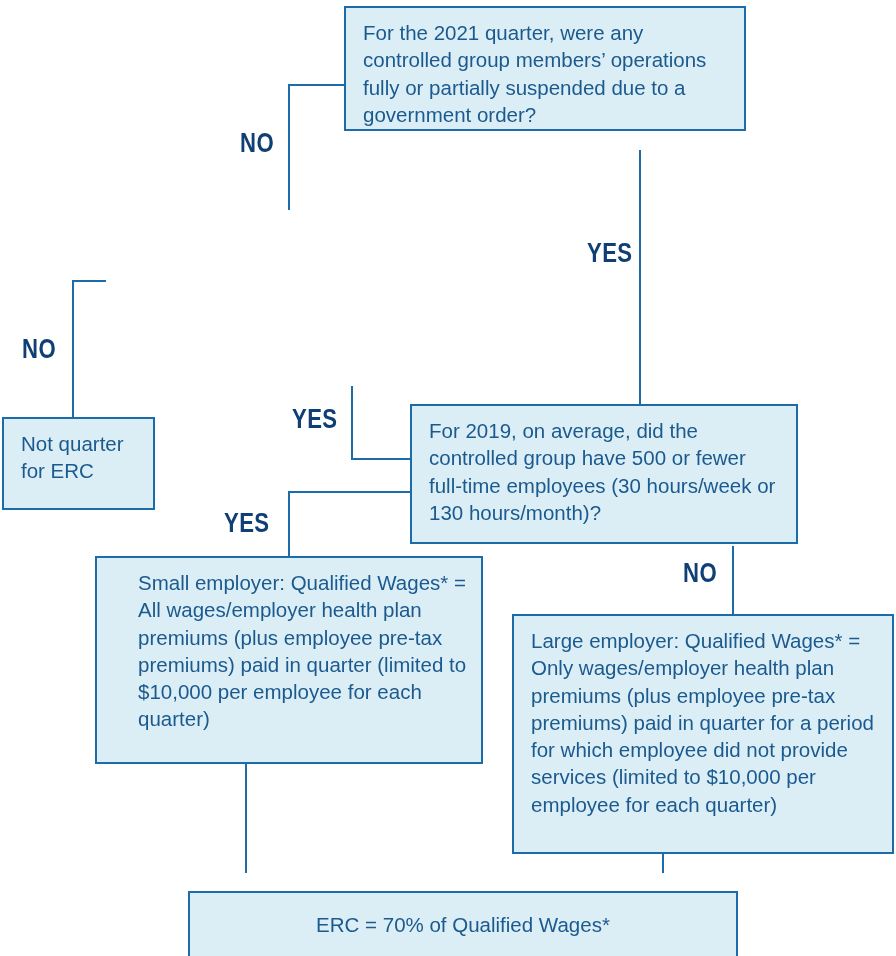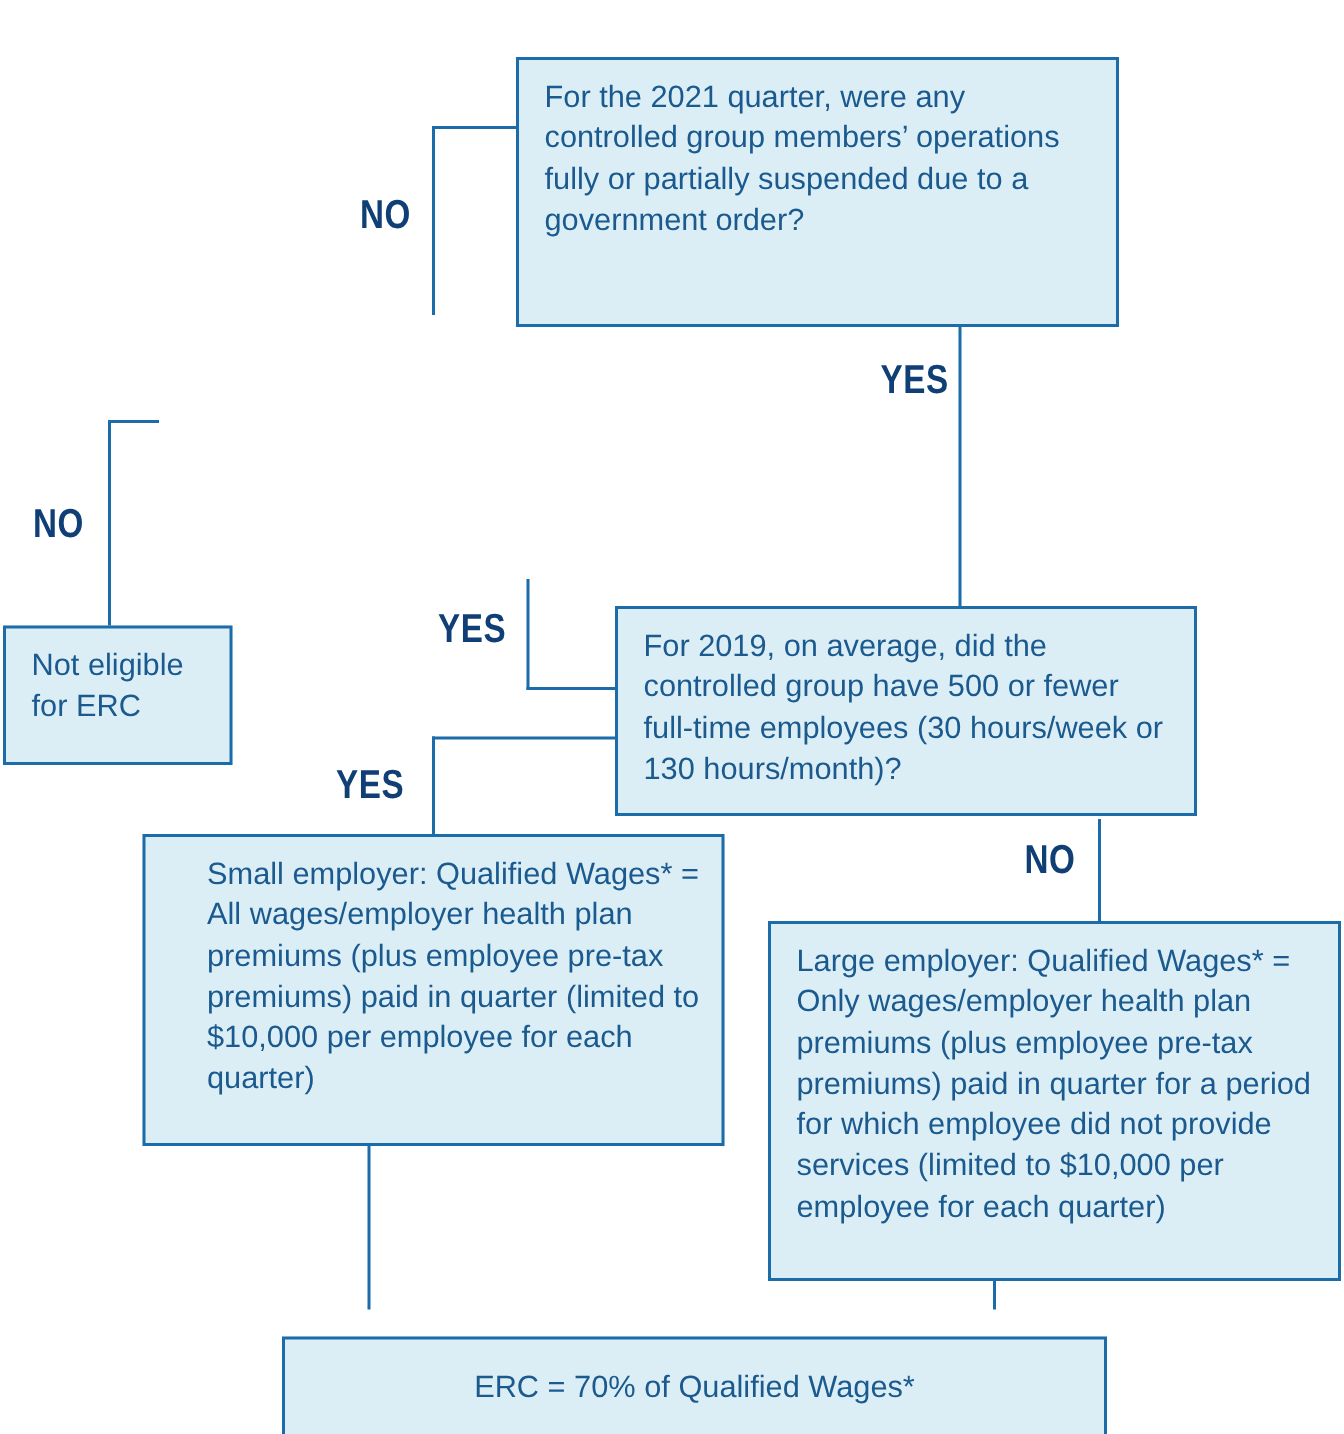--- a/index.html
+++ b/index.html
@@ -72,26 +72,26 @@
 
   <div class="conn h" style="left:288px; top:491px; width:124px;"></div>
   <div class="conn v" style="left:288px; top:491px; height:67px;"></div>
 
   <div class="conn v" style="left:732px; top:546px; height:70px;"></div>
 
   <div class="conn v" style="left:245px; top:762px; height:111px;"></div>
 
   <div class="conn v" style="left:662px; top:852px; height:21px;"></div>
 
-  <div class="node" style="left:344px; top:6px; width:402px; height:180px;margin-top:32px;">For the 2021 quarter, were any controlled group members’ operations fully or partially suspended due to a government order?</div>
+  <div class="node" style="left:344px; top:6px; width:402px; height:125px;">For the 2021 quarter, were any controlled group members’ operations fully or partially suspended due to a government order?</div>
 
 
   <div class="node" style="left:410px; top:404px; width:388px; height:140px;">For 2019, on average, did the controlled group have 500 or fewer full-time employees (30 hours/week or 130 hours/month)?</div>
 
-  <div class="node" style="left:2px; top:417px; width:153px; height:93px;">Not eligible for ERC</div>
+  <div class="node" style="left:2px; top:417px; width:153px; height:93px;">Not quarter for ERC</div>
 
   <div class="node" style="left:95px; top:556px; width:388px; height:208px;padding-left:41px;">Small employer: Qualified Wages* = All wages/employer health plan premiums (plus employee pre-tax premiums) paid in quarter (limited to $10,000 per employee for each quarter)</div>
 
   <div class="node" style="left:512px; top:614px; width:382px; height:240px;">Large employer: Qualified Wages* = Only wages/employer health plan premiums (plus employee pre-tax premiums) paid in quarter for a period for which employee did not provide services (limited to $10,000 per employee for each quarter)</div>
 
   <div class="node center" style="left:188px; top:891px; width:550px; height:68px;">ERC = 70% of Qualified Wages*</div>
 
   <div class="edge-label" style="left:240px; top:130px;">NO</div>
 
   <div class="edge-label" style="left:587px; top:240px;">YES</div>

